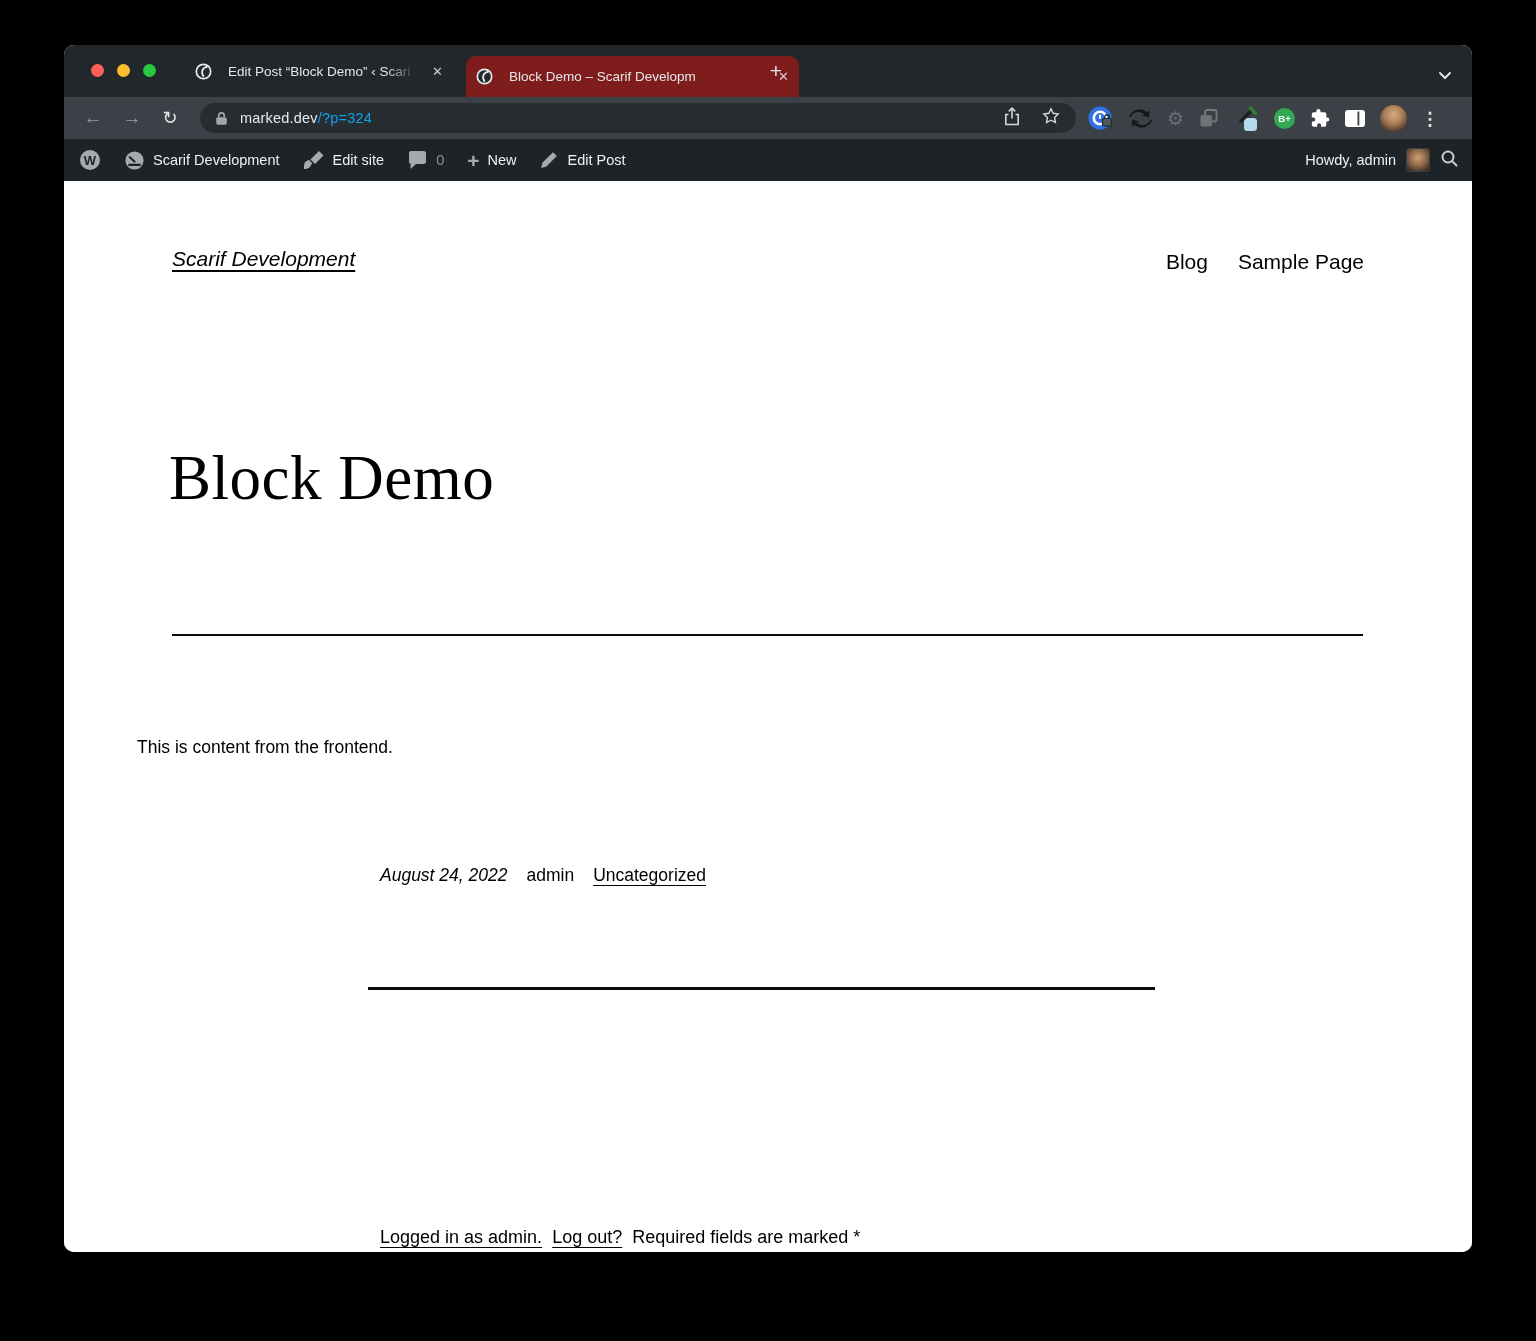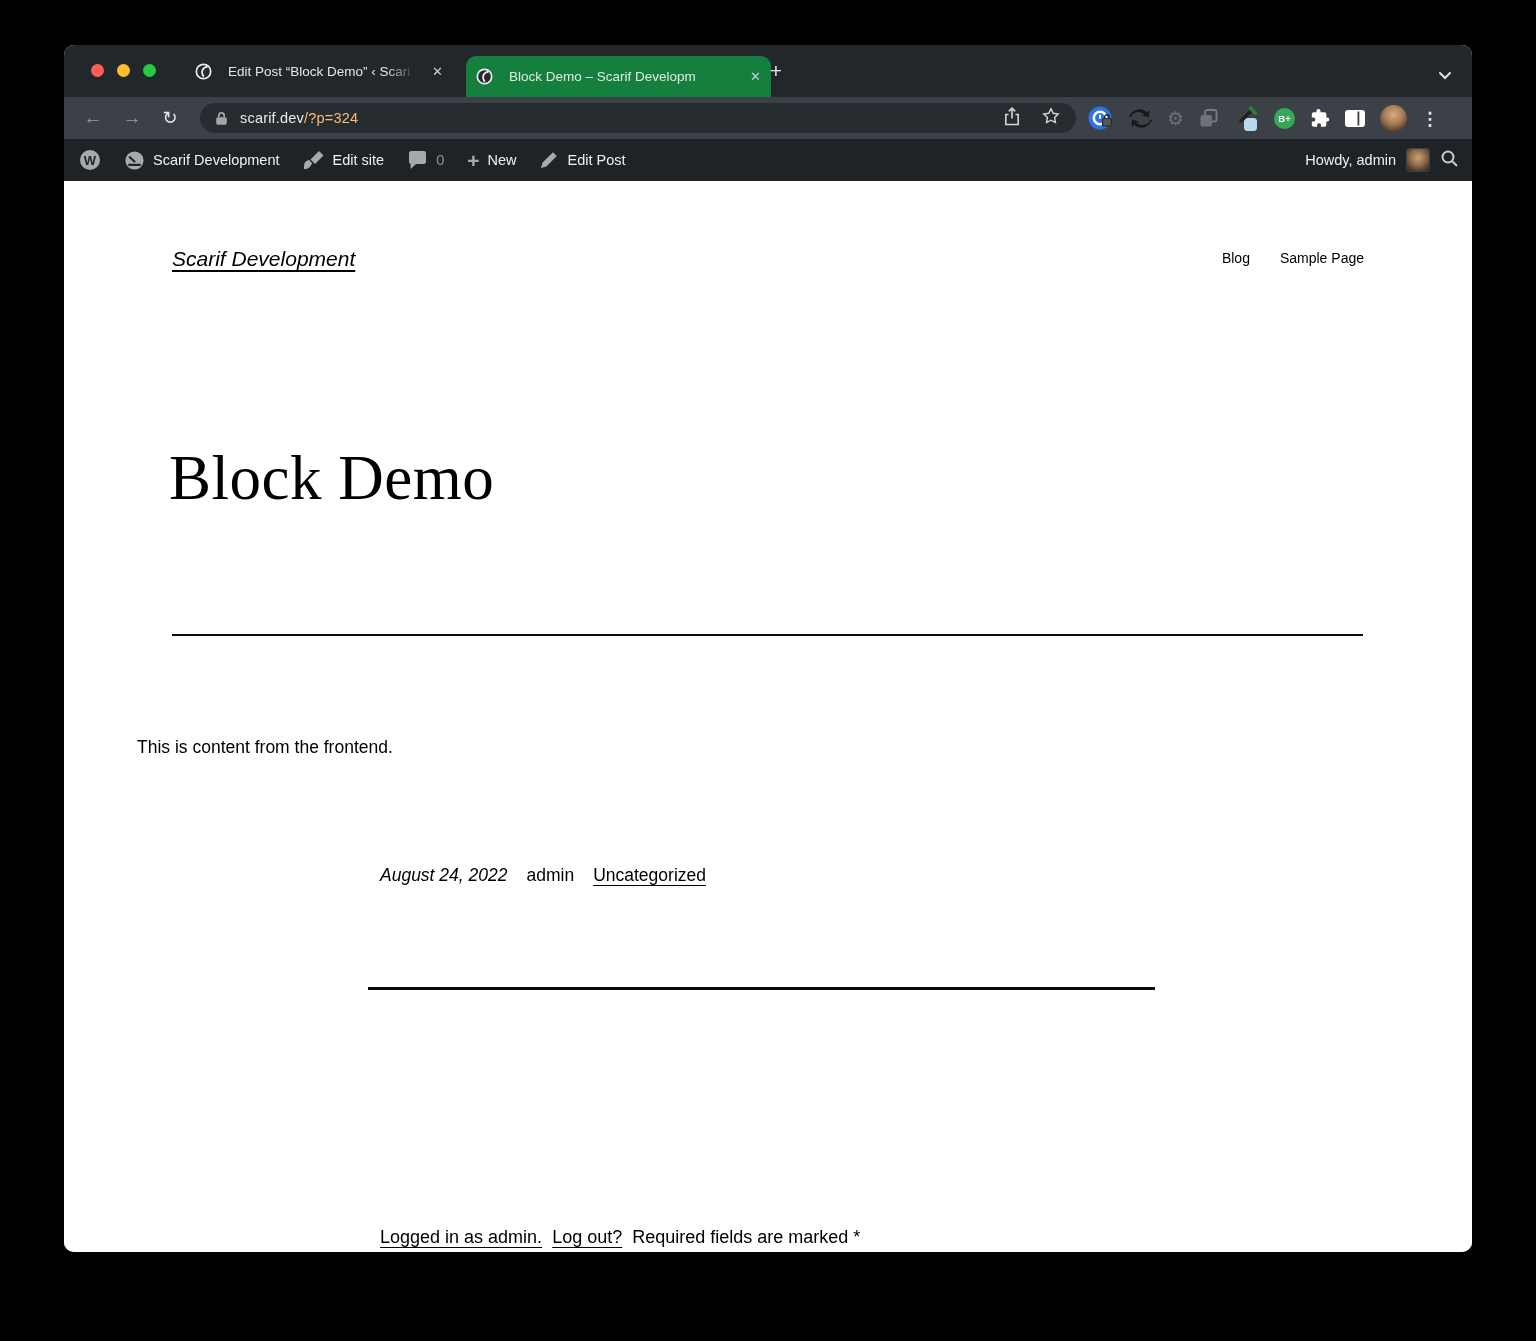--- a/index.html
+++ b/index.html
@@ -10,39 +10,39 @@
             border-radius:10px; overflow:hidden; background:#fff; }
 
   
   .tabstrip { position:relative; height:52px; background:#22272b; }
   .traffic { position:absolute; left:27px; top:19px; display:flex; gap:13px; }
   .traffic span { width:13px; height:13px; border-radius:50%; display:block; }
   .tl-red{ background:#ff5f57; } .tl-yellow{ background:#febc2e; } .tl-green{ background:#28c840; }
 
   .tab { position:absolute; display:flex; align-items:center; gap:16px; padding:0 10px; }
   .tab-inactive { left:121px; top:0; width:268px; height:52px; }
-  .tab-active { left:402px; top:11px; width:305px; height:41px; background:#15803d; border-radius:10px 10px 0 0; }
+  .tab-active { left:402px; top:11px; width:333px; height:41px; background:#7f1d1d; border-radius:10px 10px 0 0; }
   .tab-title { font-size:13.5px; color:#e4e6e8; white-space:nowrap; overflow:hidden; flex:1;
                -webkit-mask-image:linear-gradient(90deg,#000 84%,transparent);
                mask-image:linear-gradient(90deg,#000 84%,transparent); }
   .tab-close { color:#cdd1d4; font-size:13px; line-height:1; flex:0 0 auto; }
   .newtab-btn { position:absolute; left:700px; top:14px; width:24px; height:24px; color:#dfe1e5;
                 font-size:21px; line-height:23px; text-align:center; font-weight:300; }
   .tabsearch-btn { position:absolute; right:20px; top:21px; }
 
   
   .toolbar { position:relative; height:42px; background:#3b4146; }
   .navbtn { position:absolute; top:7px; width:28px; height:28px; text-align:center; font-size:19px;
             line-height:28px; color:#9aa0a6; }
   .btn-back{ left:15px; } .btn-forward{ left:54px; } .btn-reload{ left:92px; color:#e4e6e8; font-size:18px; }
   .omnibox { position:absolute; left:136px; top:6px; width:876px; height:30px; border-radius:15px;
              background:#272c31; display:flex; align-items:center; }
   .omnibox .lock { margin-left:15px; display:flex; }
   .url-text { margin-left:12px; font-size:14.5px; letter-spacing:.2px; }
-  .url-host { color:#e8eaed; } .url-path { color:#fdba74; }
+  .url-host { color:#e8eaed; } .url-path { color:#0ea5e9; }
   .pill-right { margin-left:auto; margin-right:16px; display:flex; align-items:center; gap:22px; }
   .exts { position:absolute; left:1023px; top:8px; height:27px; display:flex; align-items:center; gap:14px; }
   .ext { display:flex; align-items:center; justify-content:center; }
   .dim { opacity:.42; }
   .bplus-badge { width:21px; height:21px; border-radius:50%; background:#34a853; color:#fff;
                  font-size:9.5px; font-weight:bold; display:flex; align-items:center; justify-content:center; }
   .avatar-round { width:27px; height:27px; border-radius:50%;
                   background:radial-gradient(circle at 50% 36%, #d8ab80 0%, #a87c58 42%, #5f4634 72%, #352821 100%); }
   .kebab { color:#dfe1e5; font-size:18px; font-weight:bold; line-height:1; }
 
@@ -54,21 +54,21 @@
   .ab-dim { color:#8c9196; }
   .ab-plus { color:#a7aaad; font-size:21px; font-weight:bold; line-height:1; }
   .ab-right { margin-left:auto; display:flex; align-items:center; gap:10px; padding-right:13px;justify-content:center; }
   .ab-avatar { width:24px; height:24px; border-radius:3px; border:1px solid #3a4147;
                background:radial-gradient(circle at 50% 40%, #cfa276 0%, #8d6749 48%, #4a392c 80%, #2c2219 100%); }
 
   
   .page { position:absolute; left:0; top:136px; width:1408px; height:1071px; background:#fff; color:#000; }
   .site-title { position:absolute; left:108px; top:66px; font-size:21px; font-style:italic;
                 font-weight:500; text-decoration:underline; text-underline-offset:4px; }
-  .site-nav { position:absolute; right:108px; top:69px; display:flex; gap:30px; font-size:14px; }
+  .site-nav { position:absolute; right:108px; top:69px; display:flex; gap:30px; font-size:21px; }
   .post-title { position:absolute; left:105px; top:266px; font-family:"Liberation Serif",serif;
                 font-weight:300; font-size:63px; line-height:1; letter-spacing:.5px; }
   .hr1 { position:absolute; left:108px; top:453px; width:1191px; height:2px; background:#0a0a0a; }
   .post-body { position:absolute; left:73px; top:556px; font-size:17.5px; }
   .post-meta { position:absolute; left:316px; top:684px; display:flex; gap:19px; font-size:17.5px; }
   .meta-date { font-style:italic; }
   .meta-category { text-decoration:underline; text-underline-offset:4px; }
   .hr2 { position:absolute; left:304px; top:806px; width:787px; height:2.5px; background:#0a0a0a; }
   .reply-heading { position:absolute; left:313px; top:962px; font-family:"Liberation Serif",serif;
                    font-weight:300; font-size:55px; line-height:1; letter-spacing:.5px; }
@@ -120,21 +120,21 @@
     <div class="navbtn btn-forward">→</div>
     <div class="navbtn btn-reload">↻</div>
 
     <div class="omnibox">
       <span class="lock">
         <svg width="13" height="15" viewBox="0 0 13 15">
           <rect x="1.2" y="6.3" width="10.6" height="7.5" rx="1.8" fill="#a2a7ac"></rect>
           <path d="M3.8 6.3V4.6a2.7 2.7 0 0 1 5.4 0v1.7" stroke="#a2a7ac" stroke-width="1.7" fill="none"></path>
         </svg>
       </span>
-      <span class="url-text"><span class="url-host">scarif.dev</span><span class="url-path">/?p=324</span></span>
+      <span class="url-text"><span class="url-host">marked.dev</span><span class="url-path">/?p=324</span></span>
       <span class="pill-right">
         <span>
           <svg width="16" height="19" viewBox="0 0 16 19" fill="none" stroke="#d4d7da" stroke-width="1.6">
             <path d="M4.5 7.5H1.8v10h12.4v-10h-2.7"></path>
               <path d="M8 1.6v10"></path>
               <path d="M4.8 4.4L8 1.2l3.2 3.2"></path>
           </svg>
         </span>
         <span>
           <svg width="18" height="18" viewBox="0 0 18 18" fill="none" stroke="#d4d7da" stroke-width="1.4">

